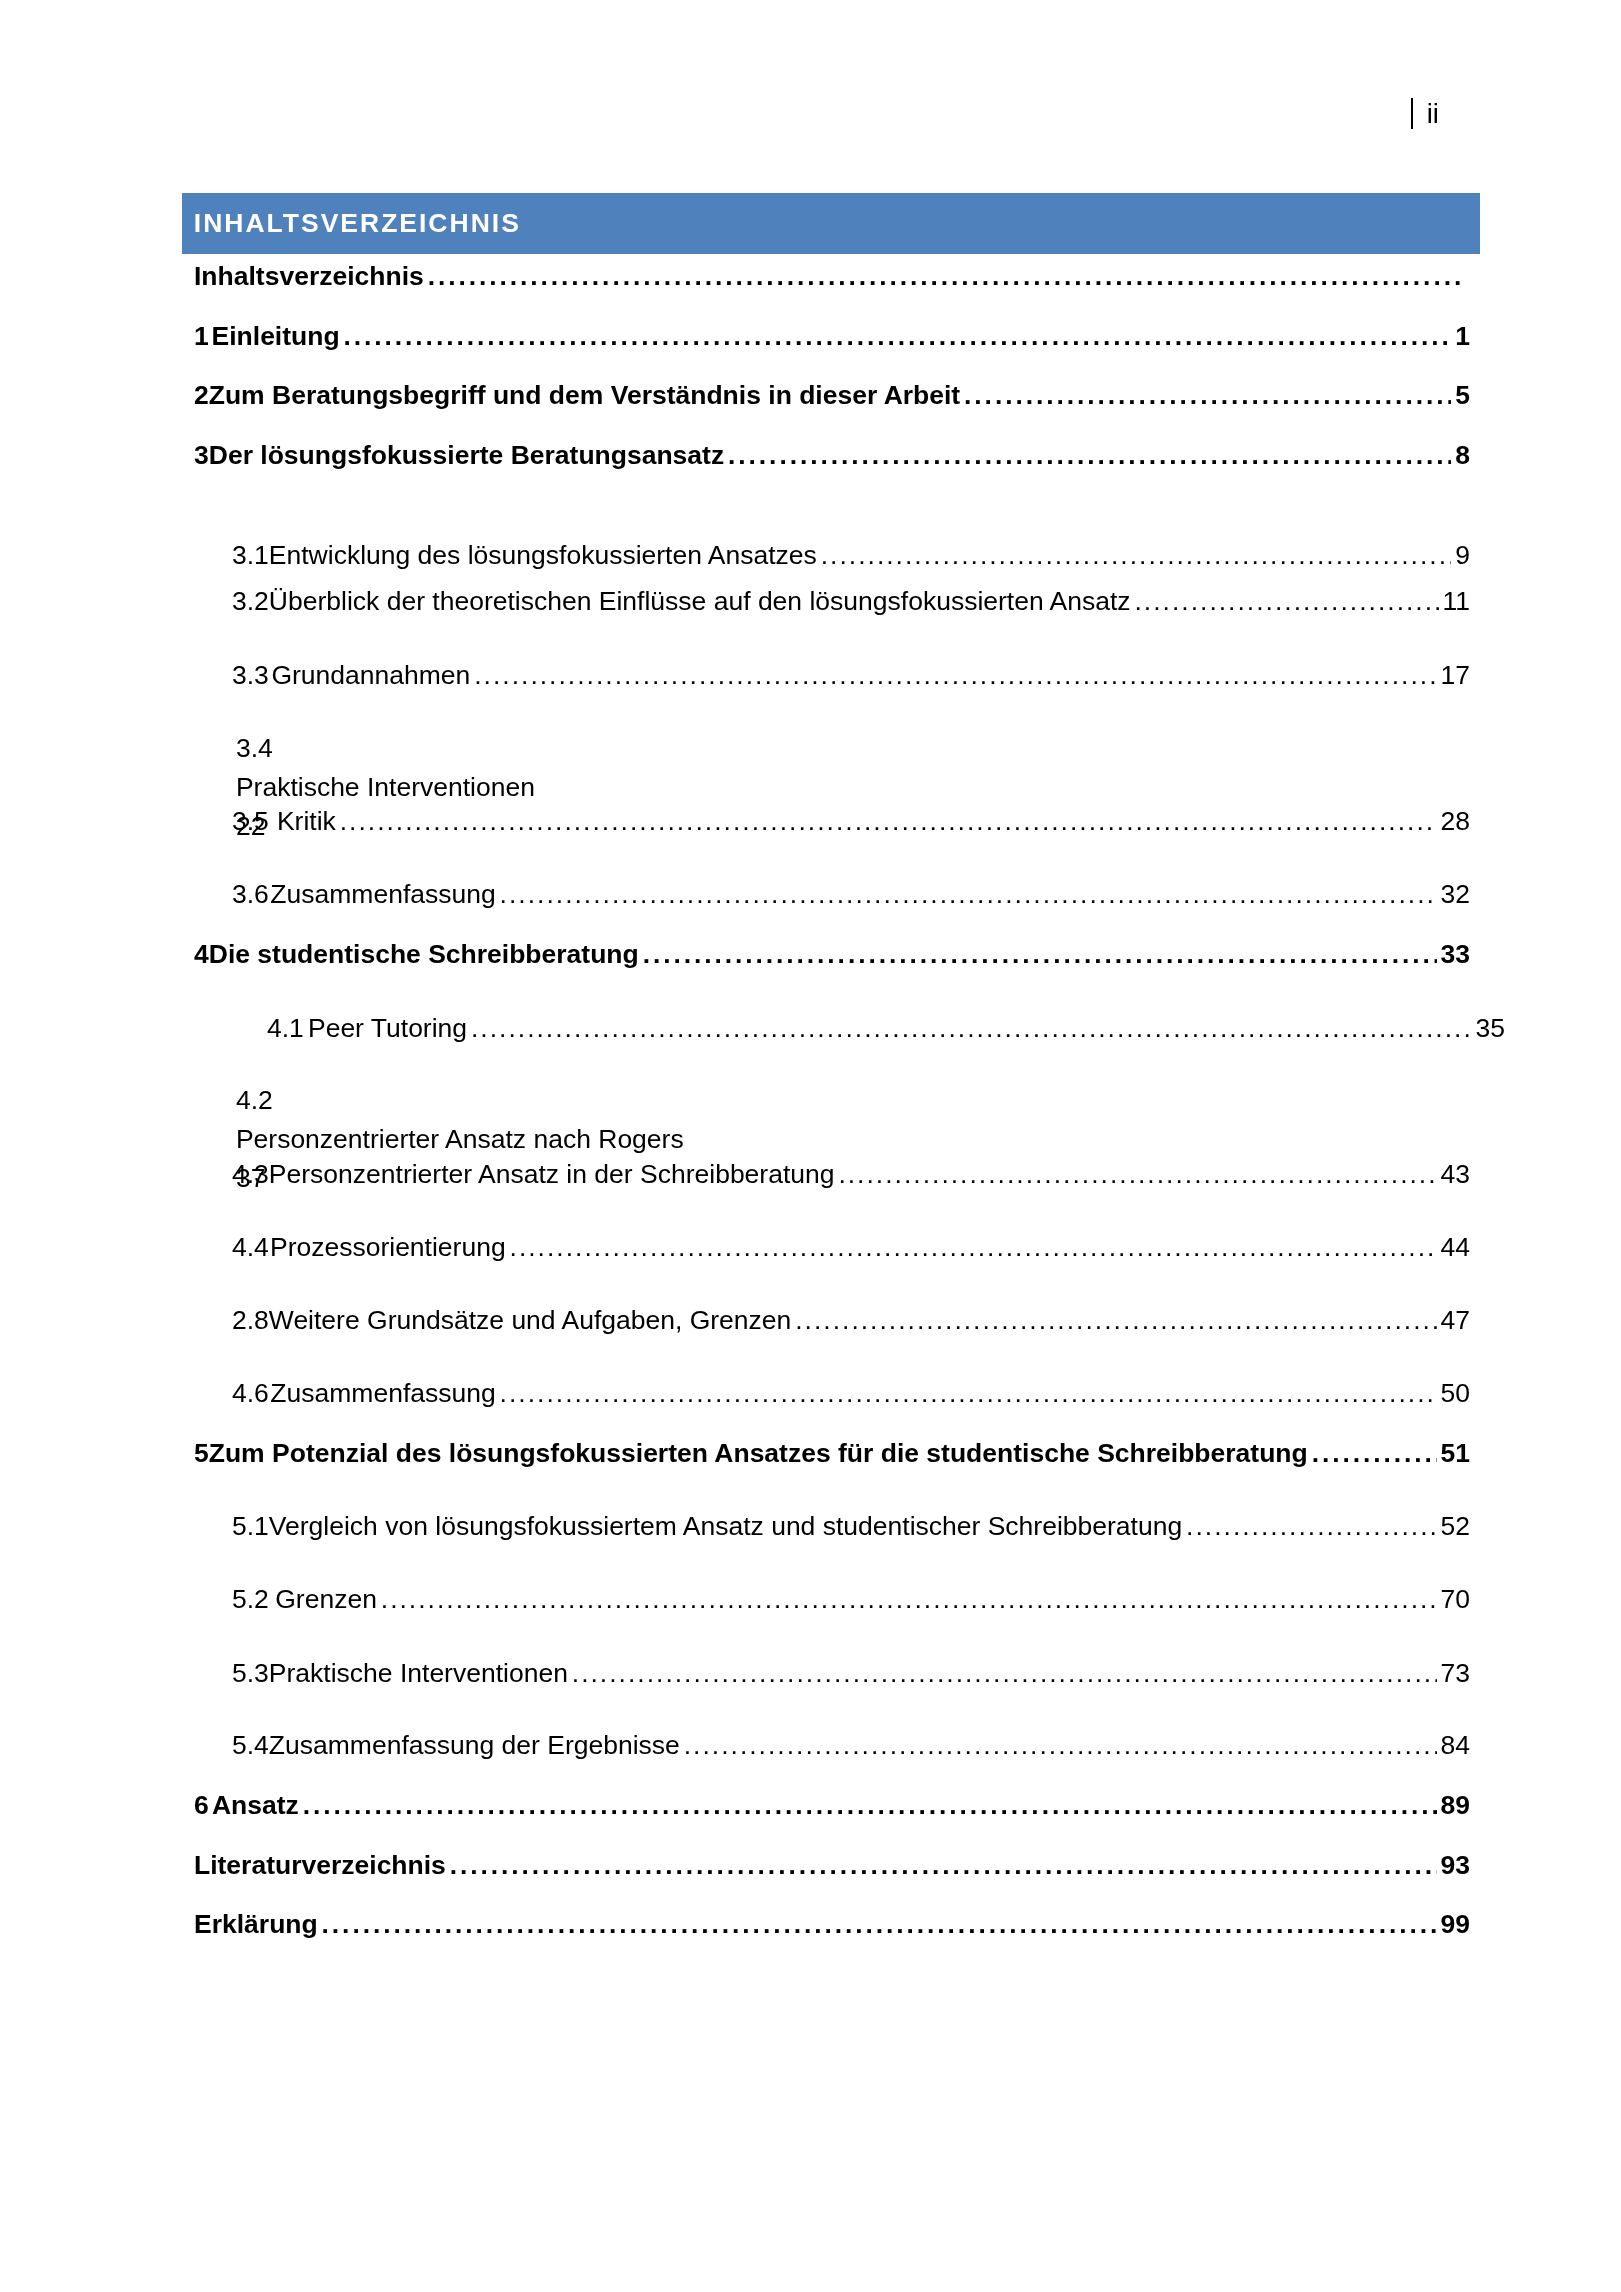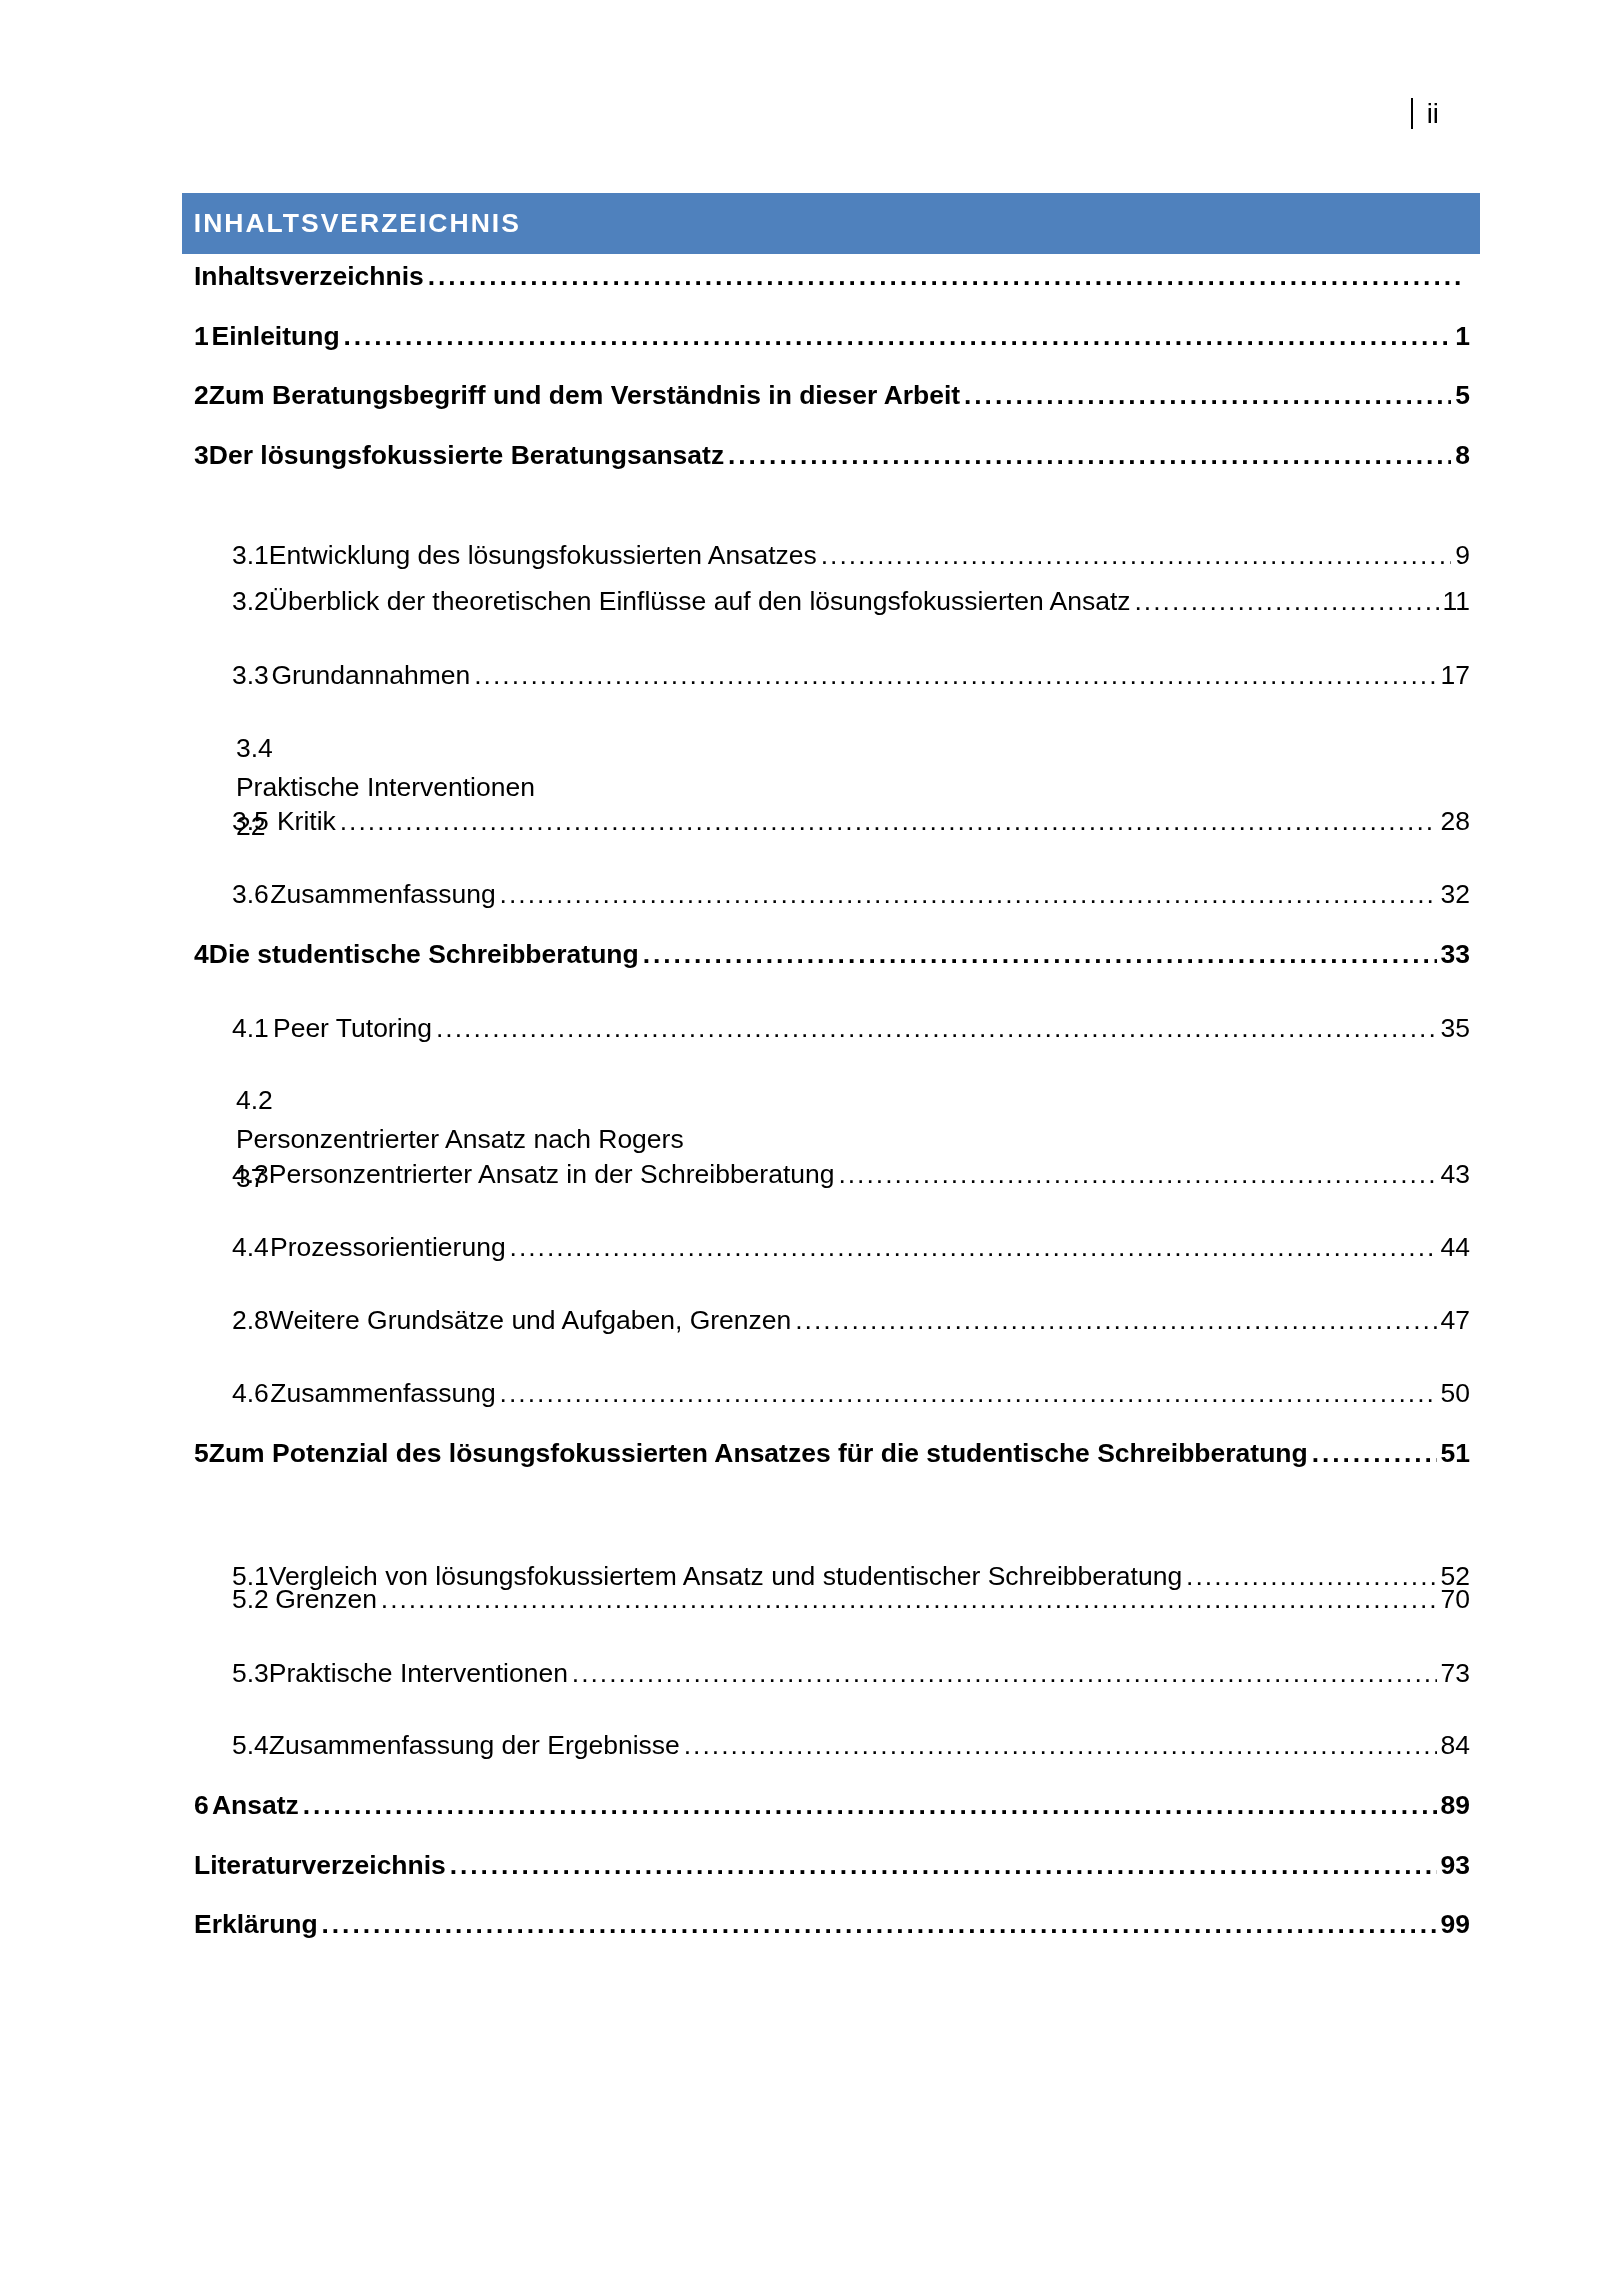--- a/index.html
+++ b/index.html
@@ -93,21 +93,21 @@
       <span class="title">Zusammenfassung</span>
       <span class="leader"></span>
       <span class="pg">32</span>
     </div>
     <div class="entry bold" style="top: 935px;">
       <span class="num">4</span>
       <span class="title">Die studentische Schreibberatung</span>
       <span class="leader"></span>
       <span class="pg">33</span>
     </div>
-    <div class="entry sub" style="top: 1009px;">
+    <div class="entry sub" style="top: 1009px; margin-left: 35px;">
       <span class="num">4.1</span>
       <span class="title">Peer Tutoring</span>
       <span class="leader"></span>
       <span class="pg">35</span>
     </div>
     <div class="entry sub" style="top: 1081px; flex-direction: column;">
       <span class="num">4.2</span>
       <span class="title">Personzentrierter Ansatz nach Rogers</span>
       <span class="leader"></span>
       <span class="pg">37</span>
@@ -135,21 +135,21 @@
       <span class="title">Zusammenfassung</span>
       <span class="leader"></span>
       <span class="pg">50</span>
     </div>
     <div class="entry bold" style="top: 1434px;">
       <span class="num">5</span>
       <span class="title">Zum Potenzial des lösungsfokussierten Ansatzes für die studentische Schreibberatung</span>
       <span class="leader"></span>
       <span class="pg">51</span>
     </div>
-    <div class="entry sub" style="top: 1557px;">
+    <div class="entry sub" style="top: 1507px;">
       <span class="num">5.1</span>
       <span class="title">Vergleich von lösungsfokussiertem Ansatz und studentischer Schreibberatung</span>
       <span class="leader"></span>
       <span class="pg">52</span>
     </div>
     <div class="entry sub" style="top: 1580px;">
       <span class="num">5.2</span>
       <span class="title">Grenzen</span>
       <span class="leader"></span>
       <span class="pg">70</span>

